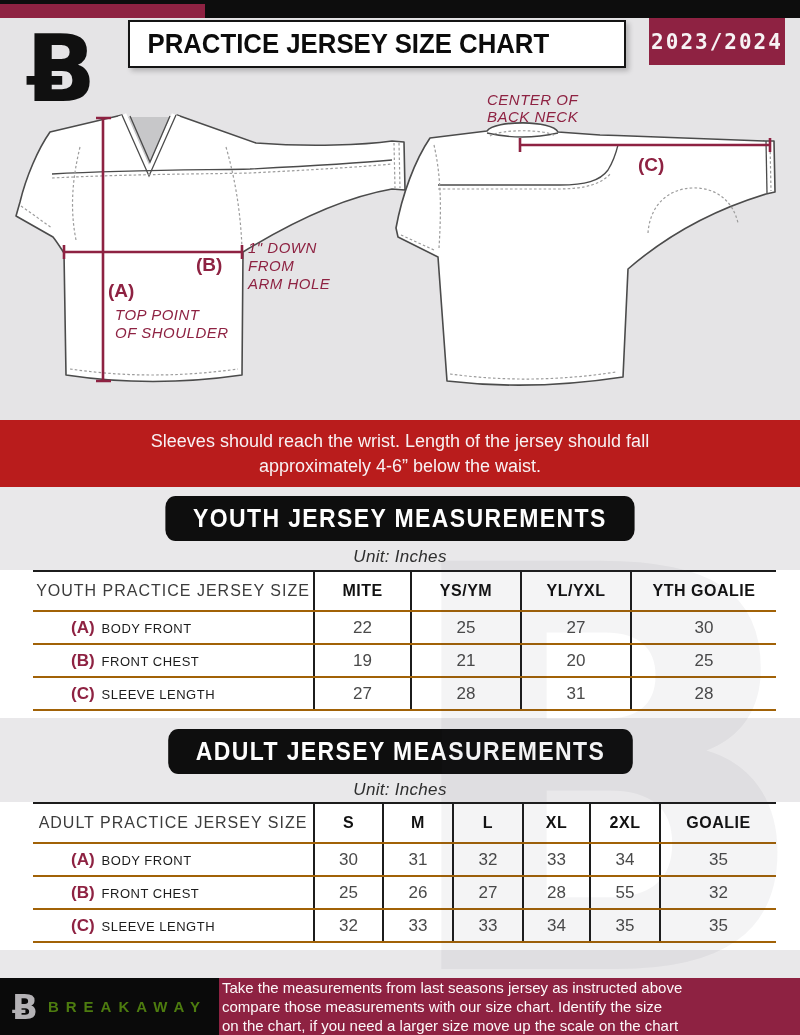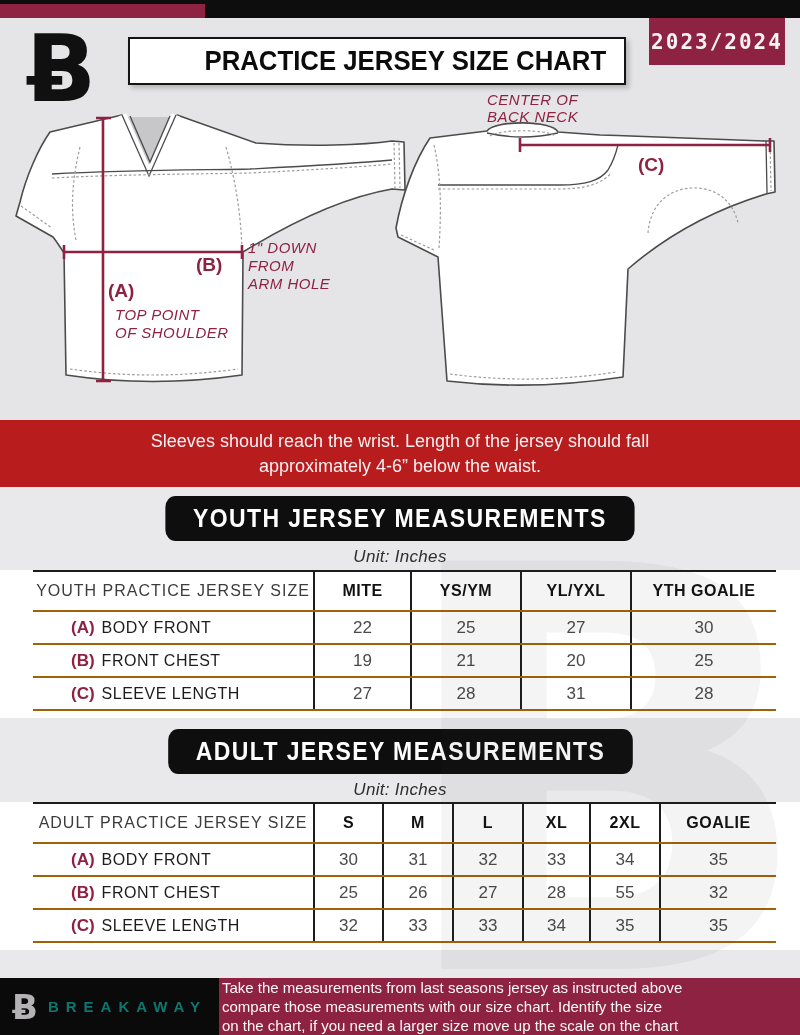--- a/index.html
+++ b/index.html
@@ -8,23 +8,23 @@
   .page { position:relative; width:800px; height:1035px; overflow:hidden; background:#ffffff; }
 
   
   .top-strip { position:relative; height:18px; background:#0d0d0d; z-index:6; }
   .top-strip .maroon-seg { position:absolute; left:0; top:4px; width:205px; height:14px; background:#8e2242; }
 
   
   .hero { position:relative; height:402px; background:#e5e4e6; }
   .hero-logo { position:absolute; left:26px; top:4px; font-family:"DejaVu Sans", sans-serif;
                font-size:92px; font-weight:700; color:#101010; line-height:1.05; }
-  .title-box { position:absolute; left:128px; top:19px; width:498px; height:48px; background:#ffffff;
+  .title-box { position:absolute; left:128px; top:2px; width:498px; height:48px; background:#ffffff;
                border:2px solid #141414; box-shadow:3px 3px 5px rgba(0,0,0,0.22);
-               display:flex; align-items:center; justify-content:flex-end; z-index:2; }
+               display:flex; align-items:center; justify-content:flex-start; z-index:2; }
   .title-box span { font-size:28px; font-weight:800; color:#0c0c0c; white-space:nowrap;
                     transform:scaleX(0.92); letter-spacing:0; }
   .season-box { position:absolute; left:649px; top:0; width:136px; height:47px; background:#8e2242;
                 display:flex; align-items:center; justify-content:center; z-index:2; }
   .season-box span { font-family:"DejaVu Sans Mono", monospace; font-size:21px; font-weight:700;
                      color:#f7f3f4; letter-spacing:2px; white-space:nowrap; }
   .diagram-svg { position:absolute; left:0; top:67px; width:800px; height:335px; }
 
   
   .notice { height:67px; background:#b91c1c; display:flex; flex-direction:column; align-items:center;
@@ -43,29 +43,29 @@
   .table-wrap { height:148px; background:#ffffff; overflow:hidden; }
   table.size-table { border-collapse:collapse; margin-left:33px; width:743px; table-layout:fixed; }
   .size-table th, .size-table td { border-bottom:2px solid #a16207; text-align:center; padding:0;
                                    font-size:17px; color:#4a4a4a; height:33px; }
   .size-table thead th { border-top:2px solid #1c1c1c; height:40px; font-weight:700; color:#111111;
                          font-size:16px; letter-spacing:0.5px; }
   .size-table thead th.label-col { font-weight:400; color:#3c3c3c; letter-spacing:1px; }
   .size-table th + th, .size-table td + td { border-left:2px solid #1c1c1c;text-align:center; }
   .size-table td.label-col { text-align:left; padding-left:38px; }
   .label-col .key { color:#8e2242; font-weight:700; font-size:17px; }
-  .label-col .lbl { color:#1c1c1c; font-size:16px; letter-spacing:0.5px; margin-left:7px; }
+  .label-col .lbl { color:#1c1c1c; font-size:13px; letter-spacing:0.5px; margin-left:7px; }
 
   .pre-footer { height:28px; background:#e9e8ea; }
 
   
   .footer { display:flex; height:57px; position:relative; z-index:6; }
   .footer-left { width:219px; background:#0a0a0a; display:flex; align-items:center; justify-content:center; gap:10px; }
   .footer-logo { font-family:"DejaVu Sans", sans-serif; font-size:34px; font-weight:700; color:#b4b2b5; line-height:1; }
-  .footer-brand { color:#0f766e; font-size:15px; font-weight:700; letter-spacing:7px; white-space:nowrap; }
+  .footer-brand { color:#4d7c0f; font-size:15px; font-weight:700; letter-spacing:7px; white-space:nowrap; }
   .footer-right { flex:1; background:#8e2242; color:#fcf7f8; display:flex; flex-direction:column;
                   justify-content:center; padding-left:3px; font-size:15px; line-height:19px; }
   .footer-right div { white-space:nowrap; }
 
   
   .watermark { position:absolute; left:390px; top:495px; font-family:"DejaVu Sans", sans-serif;
                font-size:560px; font-weight:700; color:rgba(62,62,76,0.055); line-height:1;
                z-index:4; pointer-events:none; }
 
   

